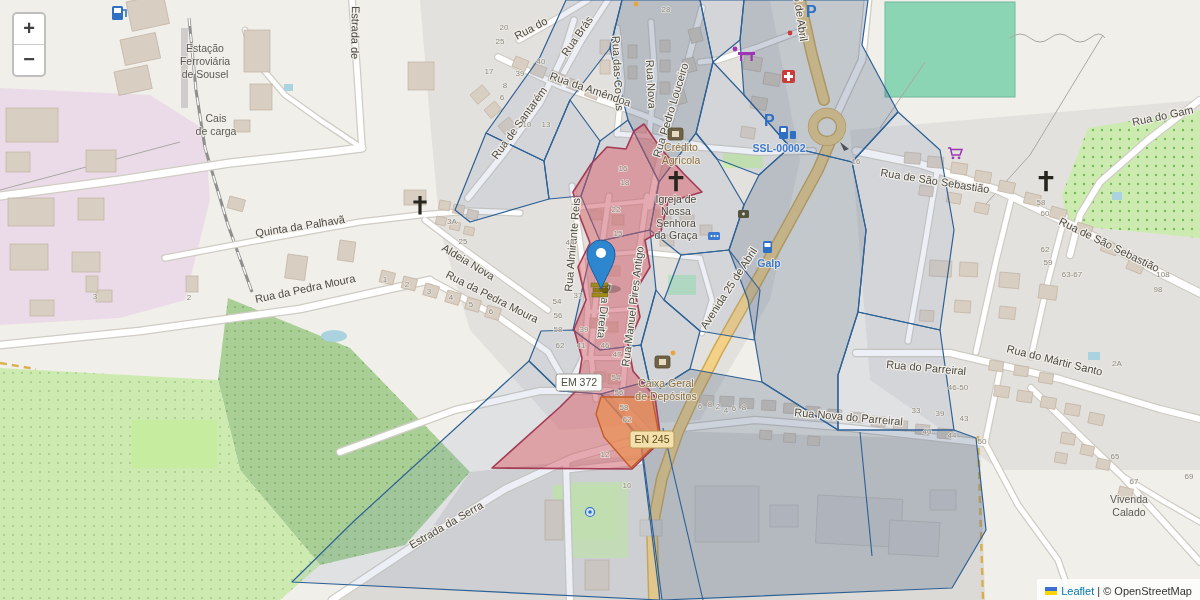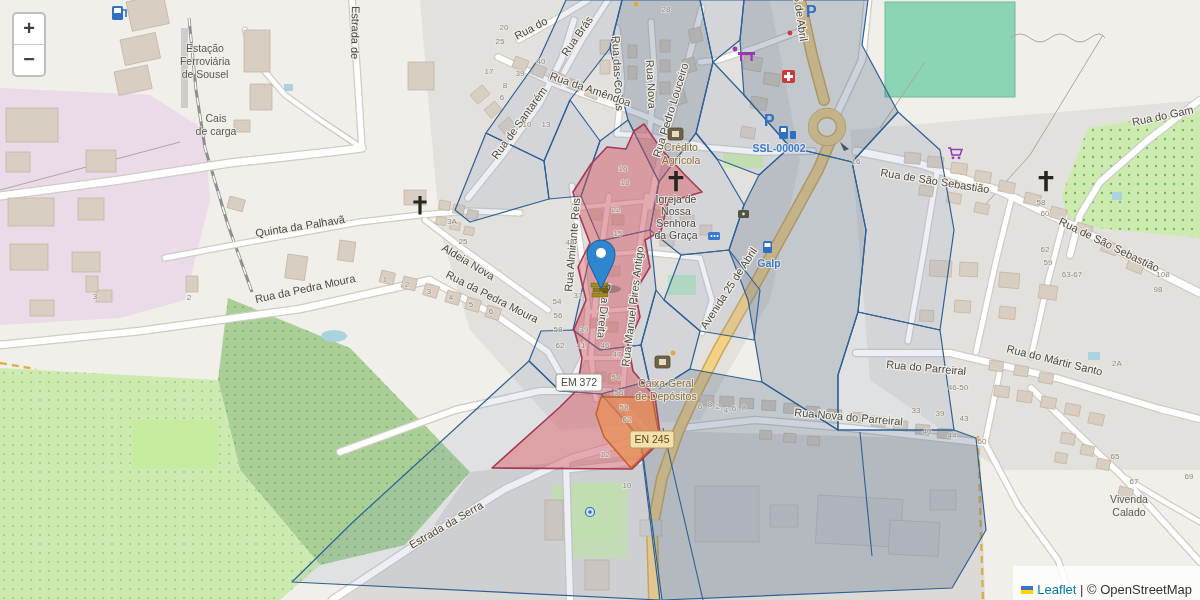--- a/index.html
+++ b/index.html
@@ -45,21 +45,21 @@
   .shield{font-size:10.5px;text-anchor:middle;fill:#4f4f49}
   .shield2{font-size:10.5px;text-anchor:middle;fill:#5a4a1e}
   .pletter{font-size:16px;font-weight:bold;fill:#2f6fc4}
   
   .zoomctl{position:absolute;left:12px;top:12px;width:30px;background:#fff;
     border:2px solid rgba(0,0,0,.25);border-radius:5px;overflow:hidden;z-index:10}
   .zoomctl .zbtn{width:30px;height:30px;line-height:28px;text-align:center;font-size:20px;
     font-weight:bold;color:#404040;cursor:pointer;user-select:none}
   .zoomctl .zbtn:first-child{border-bottom:1px solid #ccc}
   .attribution{position:absolute;right:0;bottom:0;background:rgba(255,255,255,.8);
-    padding:16px 8px 3px 8px;font-size:13px;color:#333;z-index:10;white-space:nowrap}
+    padding:6px 8px 3px 8px;font-size:11px;color:#333;z-index:10;white-space:nowrap}
   .attribution a{color:#0078A8;text-decoration:none;cursor:pointer}
   .flag{display:inline-block;width:12px;height:8px;margin-right:4px;vertical-align:baseline;
     background:linear-gradient(#3d6fd1 50%,#ffd500 50%)}
 </style>
 </head>
 <body>
 
 <div class="map">
 <svg width="1200" height="600" viewBox="0 0 1200 600">
   <defs>

